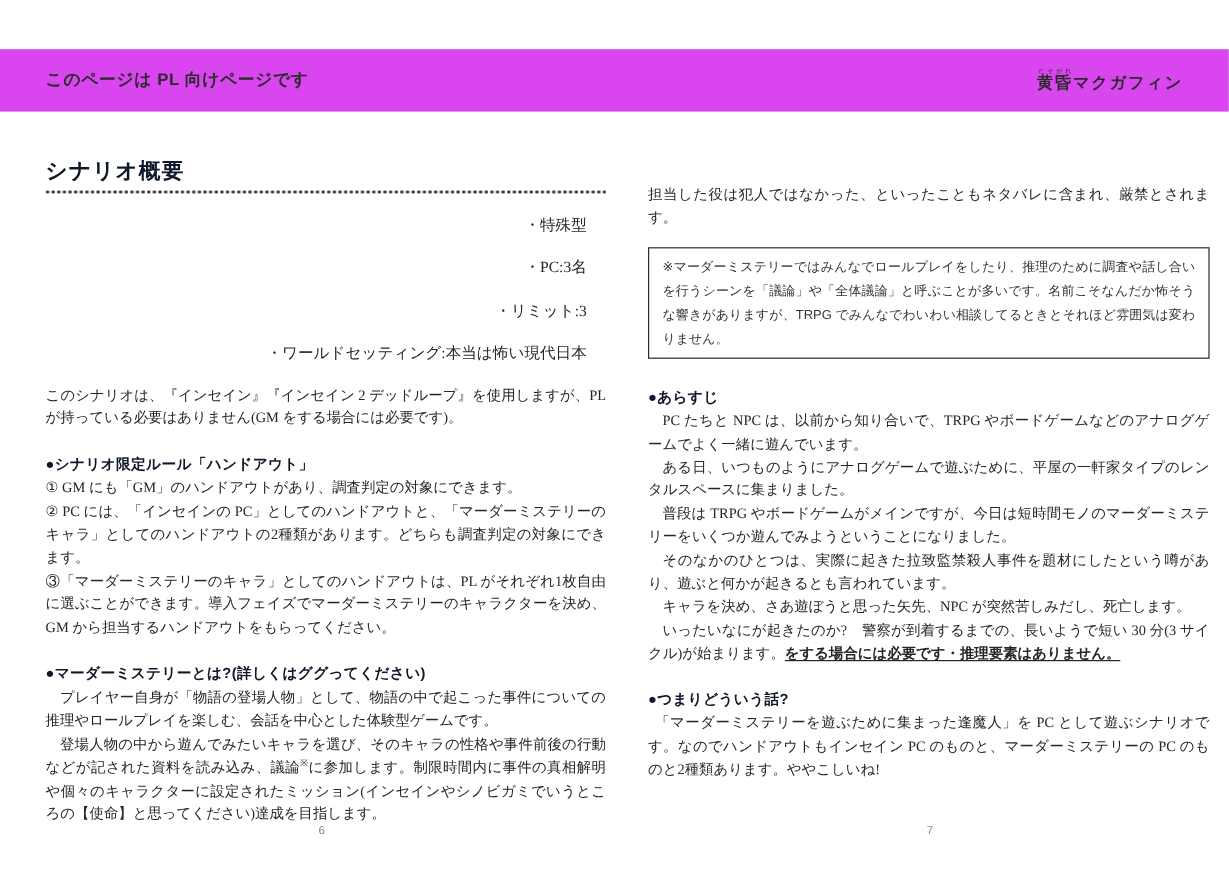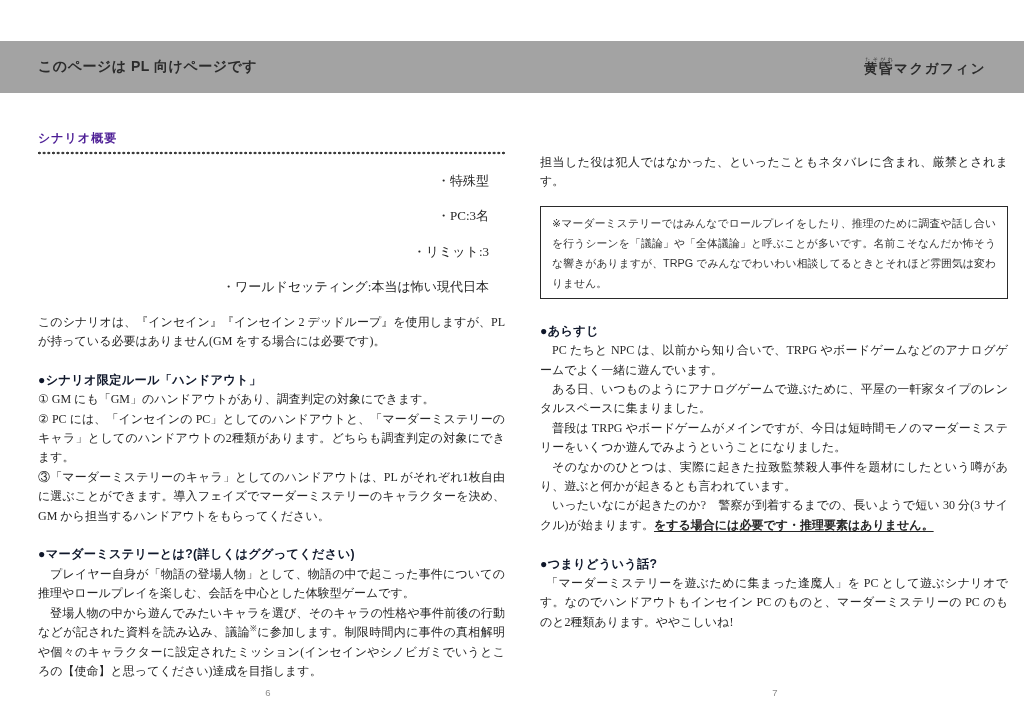--- a/index.html
+++ b/index.html
@@ -3,37 +3,37 @@
 <meta charset="utf-8">
 <style>
   html,body { margin:0; padding:0; }
   body {
     width:1024px; height:726px; position:relative; background:#ffffff;
     font-family:"Liberation Serif","DejaVu Serif",serif; color:#262626;
     overflow:hidden;
   }
   .topbar {
     position:absolute; left:0; top:41px; width:1024px; height:52px;
-    background:#a3a3a3; box-sizing:border-box;
+    background:#d946ef; box-sizing:border-box;
     display:flex; align-items:center; justify-content:space-between;
     padding:0 38px;
     font-family:"Liberation Sans","DejaVu Sans",sans-serif; color:#2b2b2b;
   }
   .topbar-label { font-weight:bold; font-size:14px; letter-spacing:0.5px; }
   .brand { font-weight:bold; font-size:13.5px; letter-spacing:1.5px; white-space:nowrap; }
   .brand ruby { ruby-position:over; }
   .brand rt { font-size:5px; letter-spacing:0; font-weight:normal; }
 
   .col { position:absolute; box-sizing:border-box; }
   .col-left  { left:38px;  top:130px; width:467px; }
   .col-right { left:540px; top:153px; width:468px; }
 
   .sec-title {
     margin:0 0 4px 0; font-family:"Liberation Sans","DejaVu Sans",sans-serif;
-    font-weight:bold; font-size:12px; letter-spacing:1px; color:#4c1d95;
+    font-weight:bold; font-size:18px; letter-spacing:1px; color:#0f172a;
   }
   .dotline {
     height:4px; margin:0 0 10px 0;
     background-image:radial-gradient(circle at 1.6px 2px, #3c3c3c 1.25px, transparent 1.6px);
     background-size:4.7px 4px; background-repeat:repeat-x;
   }
 
   .line { margin:16px; font-size:13px; line-height:19.4px;text-align:right; }
   .p    { margin:0; font-size:12px; line-height:19.4px; text-align:justify; }
   .indent { text-indent:1em; }
@@ -97,20 +97,21 @@
 <div class="col col-right">
   <p class="p">担当した役は犯人ではなかった、といったこともネタバレに含まれ、厳禁とされます。</p>
 
   <div class="note-box">※マーダーミステリーではみんなでロールプレイをしたり、推理のために調査や話し合いを行うシーンを「議論」や「全体議論」と呼ぶことが多いです。名前こそなんだか怖そうな響きがありますが、TRPG でみんなでわいわい相談してるときとそれほど雰囲気は変わりません。</div>
 
   <h2 class="h">●あらすじ</h2>
   <p class="p indent">PC たちと NPC は、以前から知り合いで、TRPG やボードゲームなどのアナログゲームでよく一緒に遊んでいます。</p>
   <p class="p indent">ある日、いつものようにアナログゲームで遊ぶために、平屋の一軒家タイプのレンタルスペースに集まりました。</p>
   <p class="p indent">普段は TRPG やボードゲームがメインですが、今日は短時間モノのマーダーミステリーをいくつか遊んでみようということになりました。</p>
   <p class="p indent">そのなかのひとつは、実際に起きた拉致監禁殺人事件を題材にしたという噂があり、遊ぶと何かが起きるとも言われています。</p>
+  <p class="p indent">キャラを決め、さあ遊ぼうと思った矢先、NPC が突然苦しみだし、死亡します。</p>
   <p class="p indent"><span>いったいなにが起きたのか?　警察が到着するまでの、長いようで短い 30 分(3 サイクル)が始まります。</span><span class="ul-bold">をする場合には必要です・推理要素はありません。</span></p>
 
   <div class="gap"></div>
 
   <h2 class="h">●つまりどういう話?</h2>
   <p class="p half-indent">「マーダーミステリーを遊ぶために集まった逢魔人」を PC として遊ぶシナリオです。なのでハンドアウトもインセイン PC のものと、マーダーミステリーの PC のものと2種類あります。ややこしいね!</p>
 </div>
 
 <div class="pagenum pagenum-left">6</div>
 <div class="pagenum pagenum-right">7</div>

